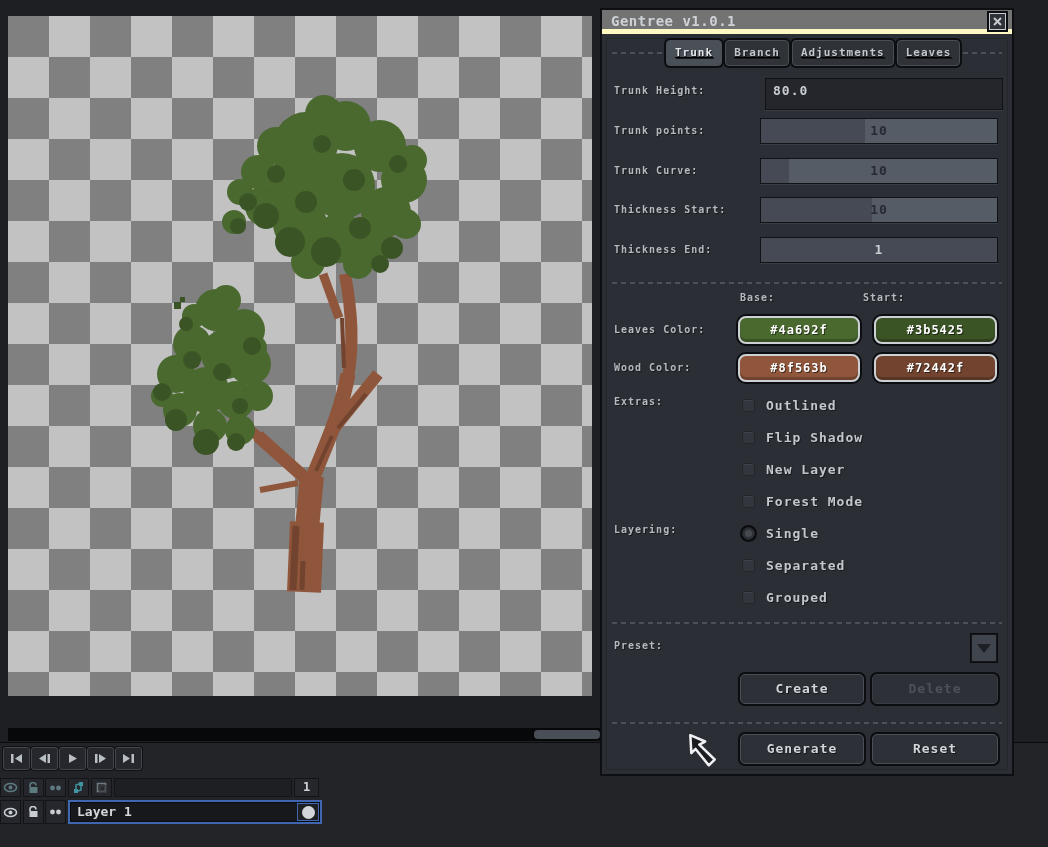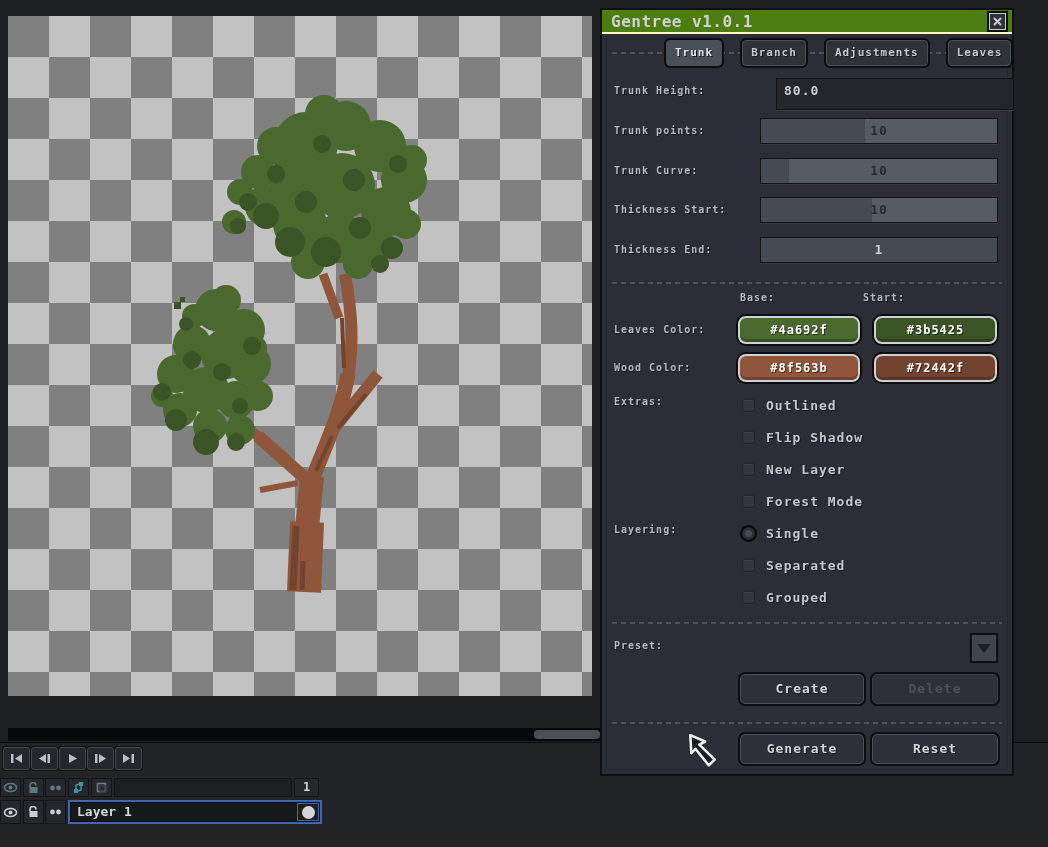--- a/index.html
+++ b/index.html
@@ -58,34 +58,34 @@
     display:flex; align-items:center; justify-content:center;
   }
   .cel-dot { width:13px; height:13px; border-radius:50%; background:#d2d5d9; }
   
   .dialog {
     position:absolute; left:602px; top:10px; width:410px; height:764px;
     background:#2b2e34; box-shadow:0 0 0 2px #0e0f12; z-index:5;
   }
   .titlebar {
     position:absolute; left:0; top:0; width:100%; height:24px;
-    background:#4d7c0f; border-bottom:2px solid #fef9c3;
-    color:#ced2d6; font-size:16px; line-height:23px; padding-left:9px; letter-spacing:0.5px;
+    background:#737373; border-bottom:5px solid #fef9c3;
+    color:#ced2d6; font-size:14px; line-height:23px; padding-left:9px; letter-spacing:0.5px;
   }
   .closebtn {
     position:absolute; right:6px; top:3px; width:17px; height:17px;
     background:#2f3238; border:1px solid #c6cbd0; box-shadow:0 0 0 2px #0c0d10;
     display:flex; align-items:center; justify-content:center;
   }
   .dlg-inner { position:absolute; left:4px; right:4px; top:28px; bottom:4px; border:1px solid #24272c; pointer-events:none; }
   .dash { position:absolute; left:10px; width:390px; height:2px;
     background:repeating-linear-gradient(90deg,#4c5157 0 5px,transparent 5px 9px); }
   .lbl { position:absolute; color:#b5bac0; font-size:10px; letter-spacing:1px;
     text-shadow:1px 1px 0 #17191c; white-space:nowrap; }
-  .tabs { position:absolute; left:64px; top:30px; display:flex; gap:20px; }
+  .tabs { position:absolute; left:64px; top:30px; display:flex; gap:3px;text-decoration:underline; }
   .tab {
     height:26px; padding:0 8px; background:#2f3237; border:1px solid #4a4e55;
     box-shadow:0 0 0 2px #0d0e11; border-radius:4px;
     color:#c3c8cd; font-size:11px; line-height:24px; letter-spacing:1px;
     text-shadow:1px 1px 0 #17191c;
   }
   .tab[data-selected="true"] { background:#495058; color:#e4e7ea; }
   .field {
     position:absolute; background:#24262b; border:1px solid #101216;
     box-shadow:0 1px 0 #383c43; color:#c9ced3; font-size:13px; letter-spacing:1px;
@@ -337,21 +337,21 @@
 
     <div class="dash" style="top:42px;"></div>
     <div class="tabs">
       <div class="tab" data-selected="true"><span>Trunk</span></div>
       <div class="tab" data-selected="false"><span>Branch</span></div>
       <div class="tab" data-selected="false"><span>Adjustments</span></div>
       <div class="tab" data-selected="false"><span>Leaves</span></div>
     </div>
 
     <div class="lbl" style="left:12px; top:68px; line-height:26px;">Trunk Height:</div>
-    <div class="field" style="left:174px; top:68px; width:238px; height:32px; line-height:24px;">80.0</div>
+    <div class="field" style="left:163px; top:68px; width:238px; height:32px; line-height:24px;">80.0</div>
 
     <div class="lbl" style="left:12px; top:108px; line-height:26px;">Trunk points:</div>
     <div class="slider" style="left:158px; top:108px; width:238px; height:26px;">
       <div class="fill" style="width: 44%;"></div>
       <div class="val" style="line-height: 24px; color: rgb(39, 42, 48);">10</div>
     </div>
     <div class="lbl" style="left:12px; top:148px; line-height:26px;">Trunk Curve:</div>
     <div class="slider" style="left:158px; top:148px; width:238px; height:26px;">
       <div class="fill" style="width: 12%;"></div>
       <div class="val" style="line-height: 24px; color: rgb(39, 42, 48);">10</div>

